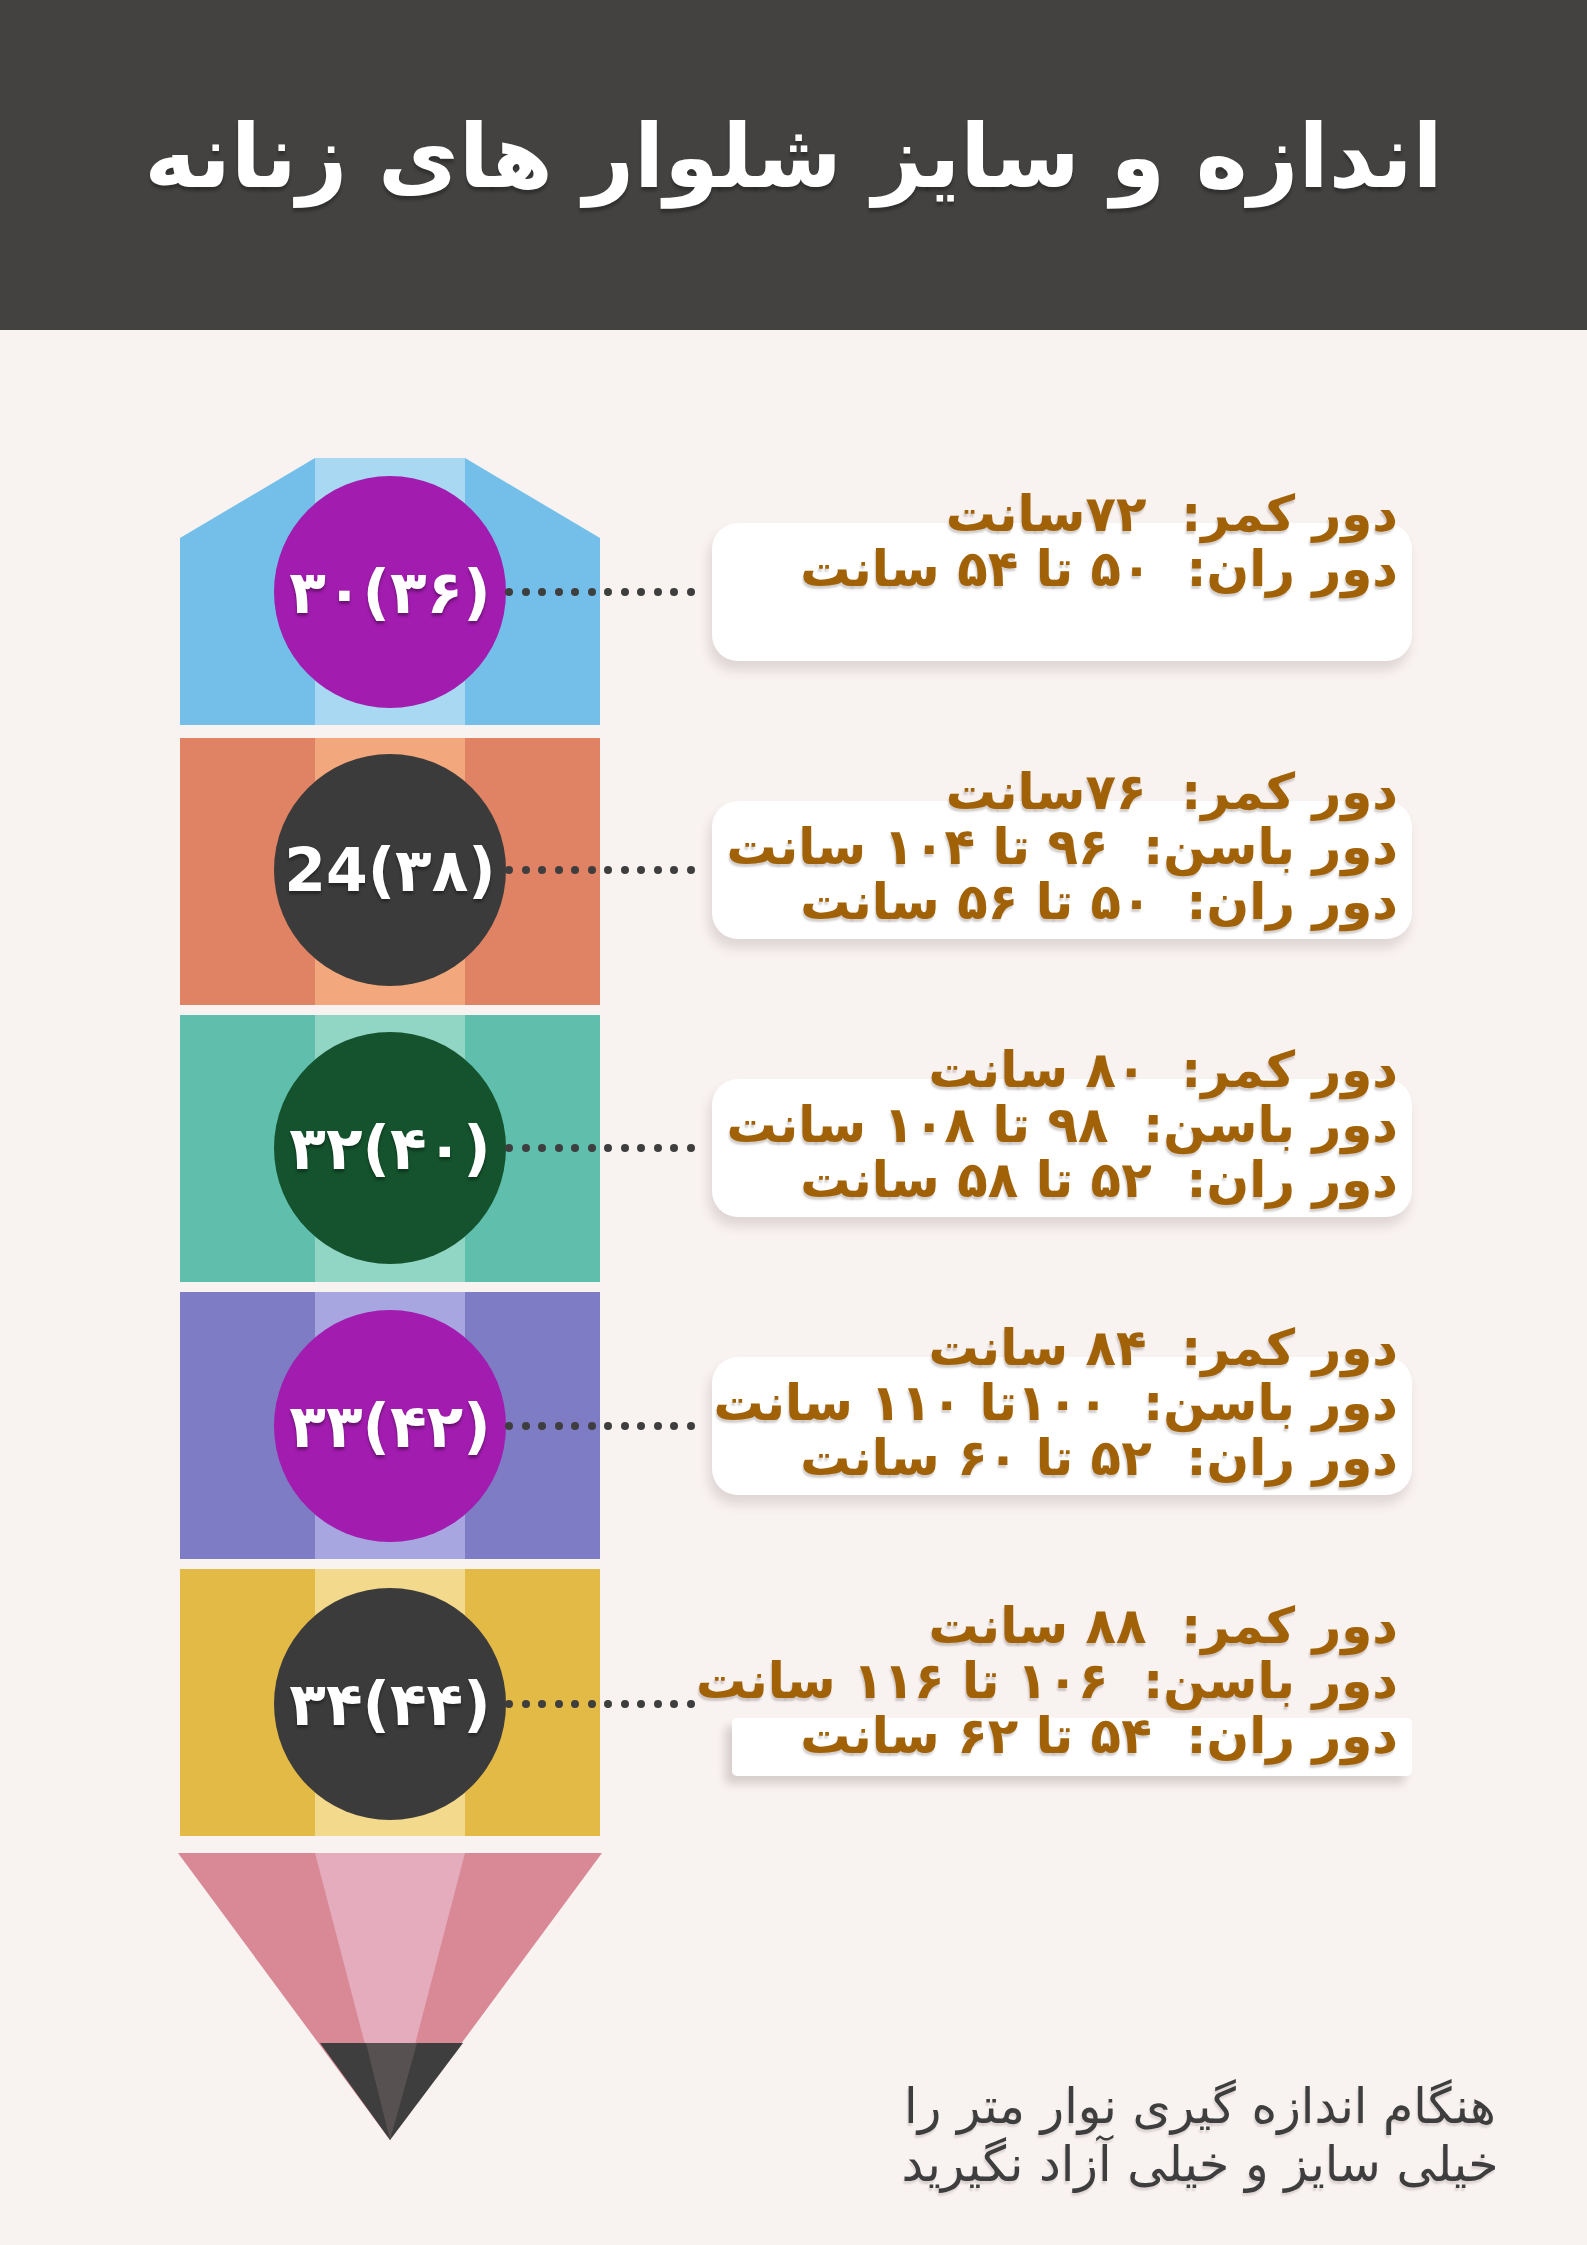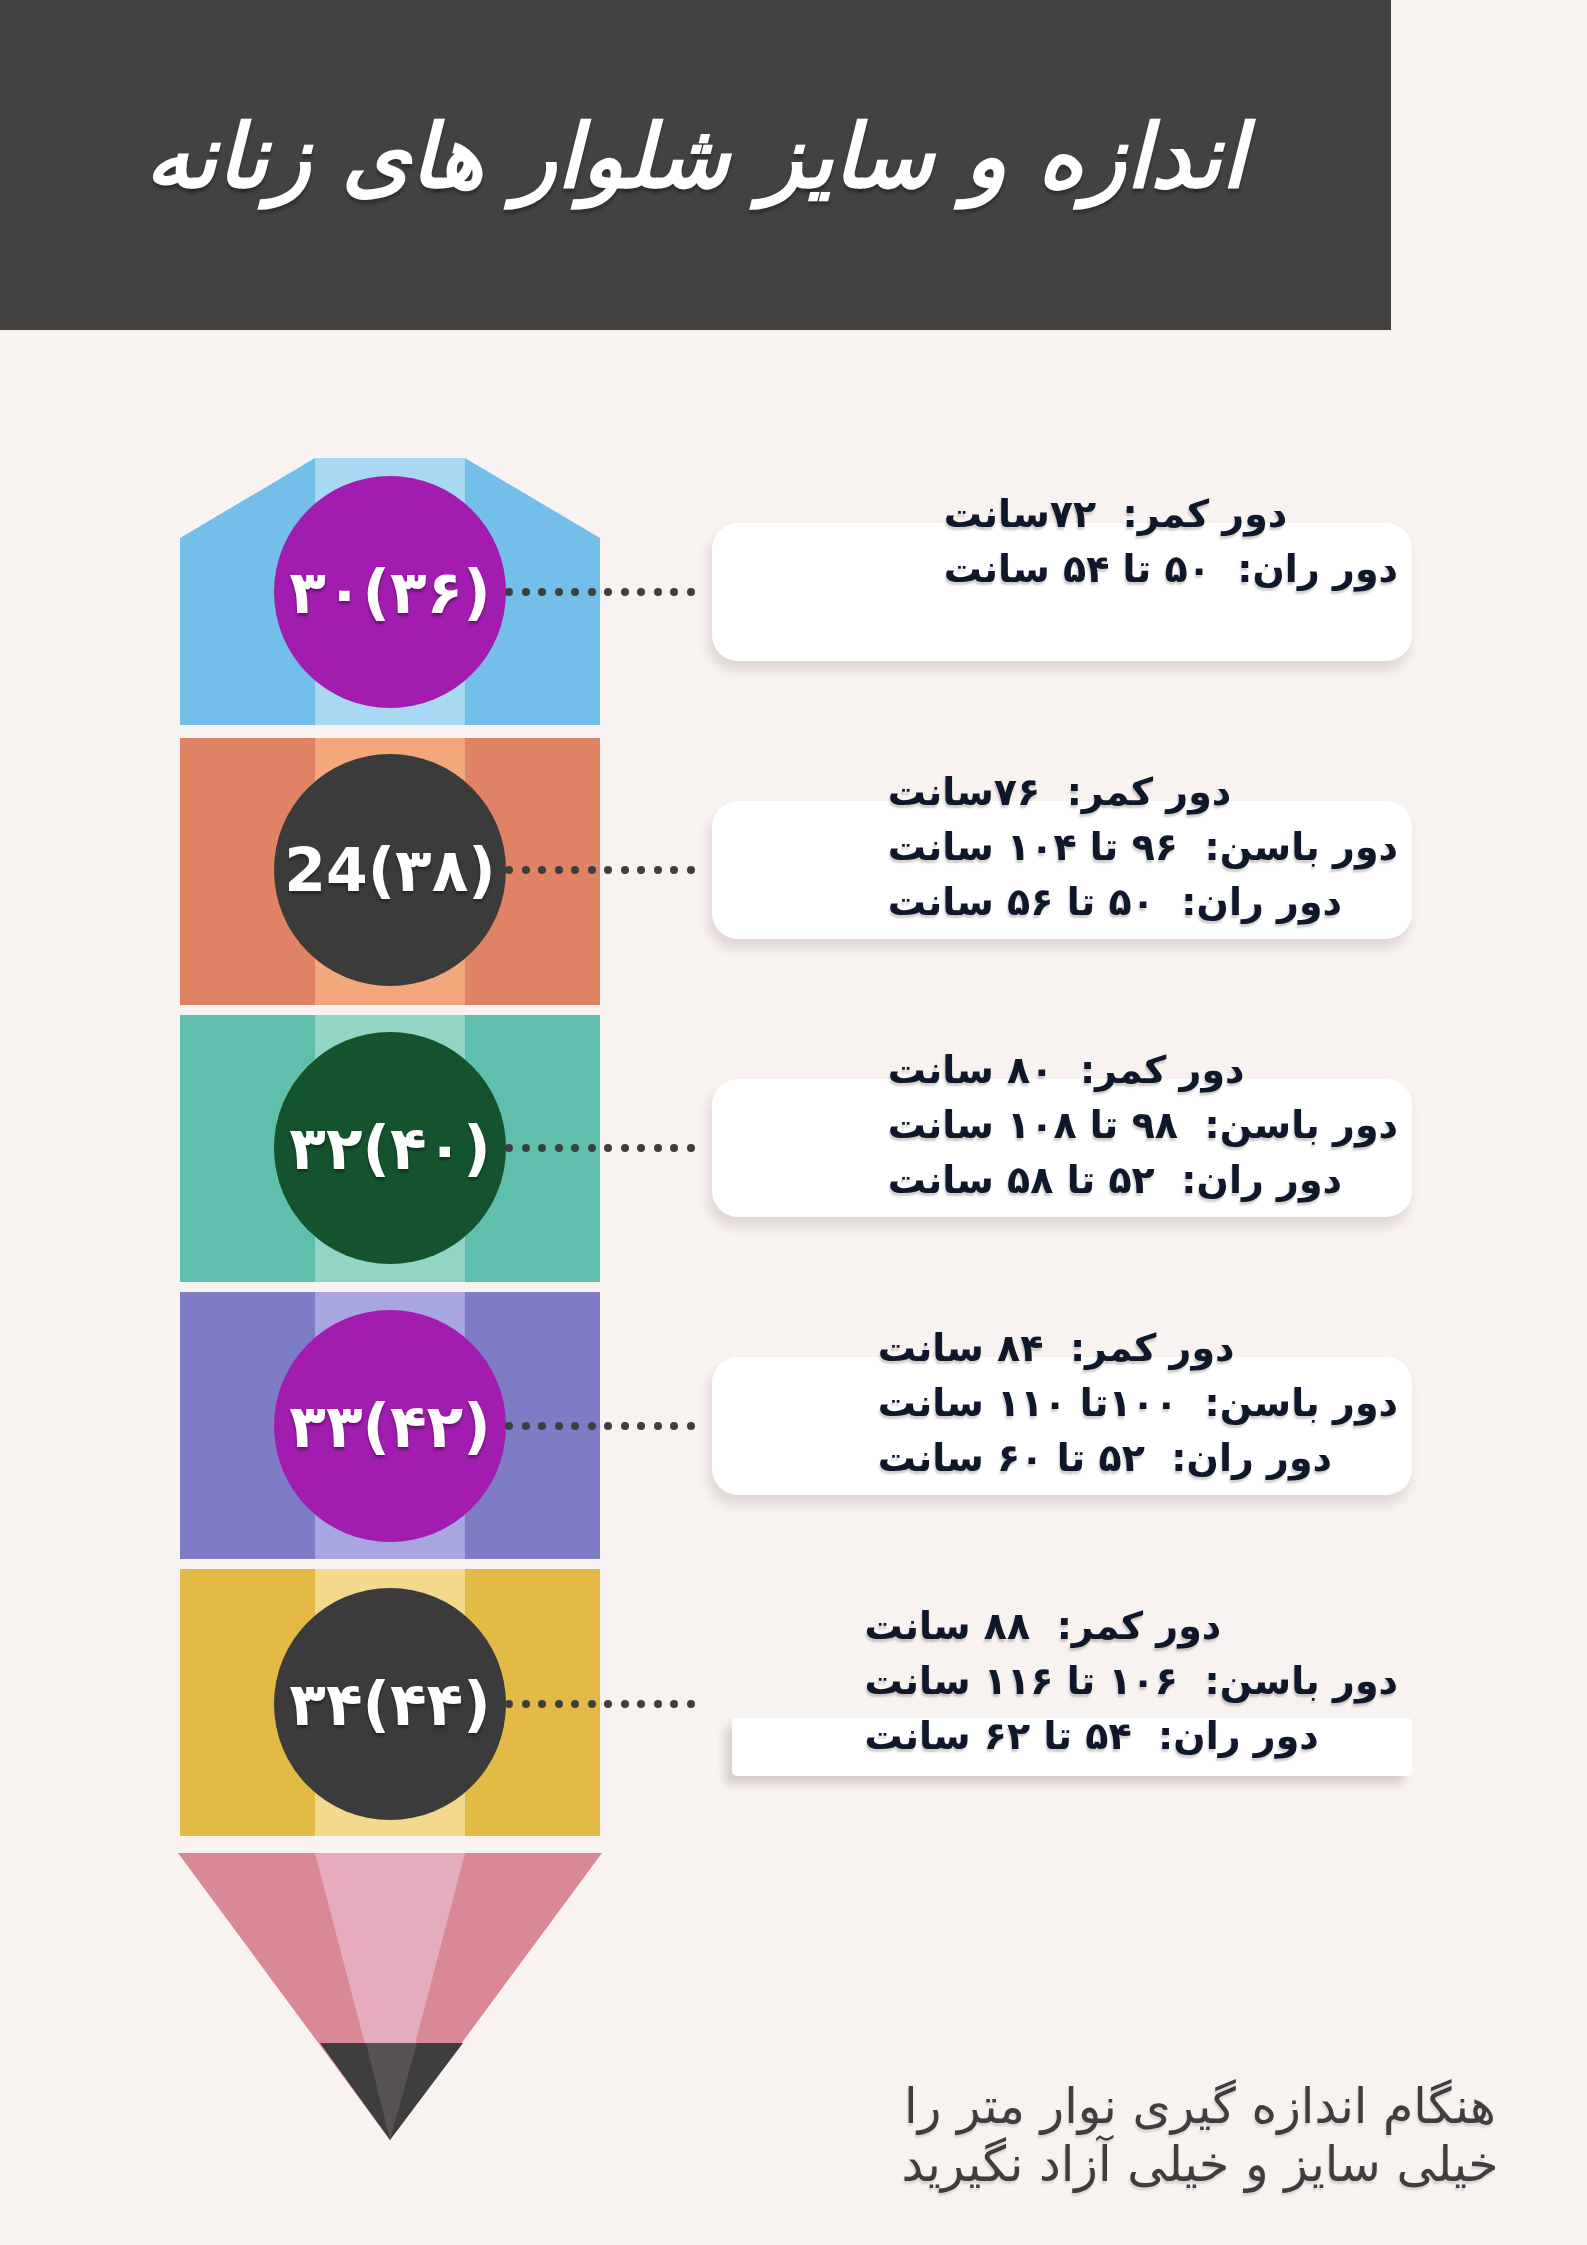--- a/index.html
+++ b/index.html
@@ -1,22 +1,22 @@
 <!DOCTYPE html>
 <html lang="fa"><head>
 <meta charset="utf-8">
 <style>
   html,body{margin:0;padding:0;}
   .canvas{
     position:relative;width:1587px;height:2245px;overflow:hidden;
     background:#F8F2F0;font-family:"DejaVu Sans",sans-serif;
   }
   .header-bar{
-    position:absolute;top:0;left:0;width:1391px;height:330px;background:#434241;
-    display:flex;align-items:center;justify-content:center;z-index:5;font-style:italic;
+    position:absolute;top:0;left:0;width:1587px;height:330px;background:#434241;
+    display:flex;align-items:center;justify-content:center;z-index:5;
   }
   .page-title{
     margin:0;padding-bottom:18px;color:#ffffff;font-size:88px;font-weight:bold;
     direction:rtl;white-space:nowrap;text-shadow:0 4px 3px rgba(0,0,0,.28);
   }
   .pencil-svg{position:absolute;top:0;left:0;width:1587px;height:2245px;z-index:1;}
   
   .size-circle{
     position:absolute;left:274px;top:calc(var(--cy) - 116px);width:232px;height:232px;
     border-radius:50%;background:#3B3B3B;display:flex;align-items:center;justify-content:center;z-index:3;
@@ -33,21 +33,21 @@
   .info-card{
     position:absolute;left:712px;top:calc(var(--cy) - 69px);width:700px;height:138px;
     background:#ffffff;border-radius:26px;box-shadow:-3px 9px 11px rgba(92,70,70,.16);z-index:2;
   }
   .info-card--flat{
     left:732px;top:calc(var(--cy) + 14px);width:680px;height:58px;border-radius:5px;
     box-shadow:-7px 8px 9px rgba(92,70,70,.20);
   }
   .info-text{
     position:absolute;right:189px;top:calc(var(--cy) - 105px);z-index:4;
-    direction:rtl;text-align:left;font-size:38px;font-weight:bold;color:#0f172a;
+    direction:rtl;text-align:right;font-size:50px;font-weight:bold;color:#a16207;
     line-height:55px;white-space:nowrap;text-shadow:-1px 3px 2px rgba(82,62,62,.25);
   }
   .footnote{
     position:absolute;left:900px;top:2078px;width:600px;z-index:2;
     direction:rtl;text-align:center;font-size:49px;font-weight:normal;color:#3E3E3E;
     line-height:58px;white-space:nowrap;text-shadow:-1px 3px 2px rgba(82,62,62,.16);
   }
 </style>
 </head>
 <body>

